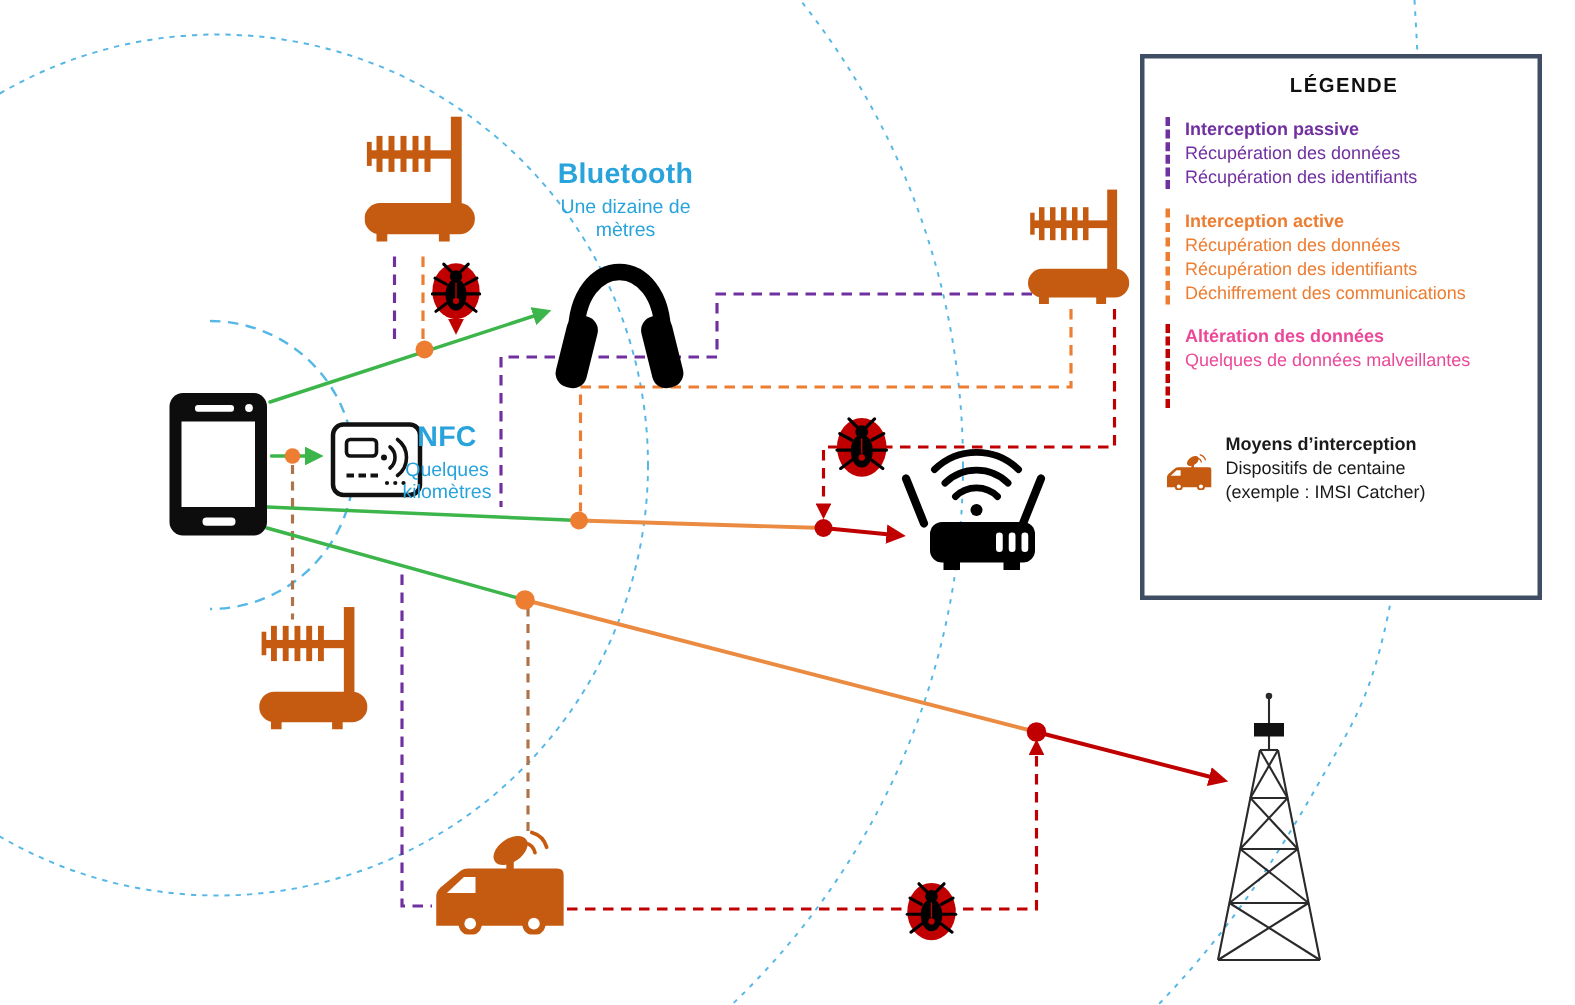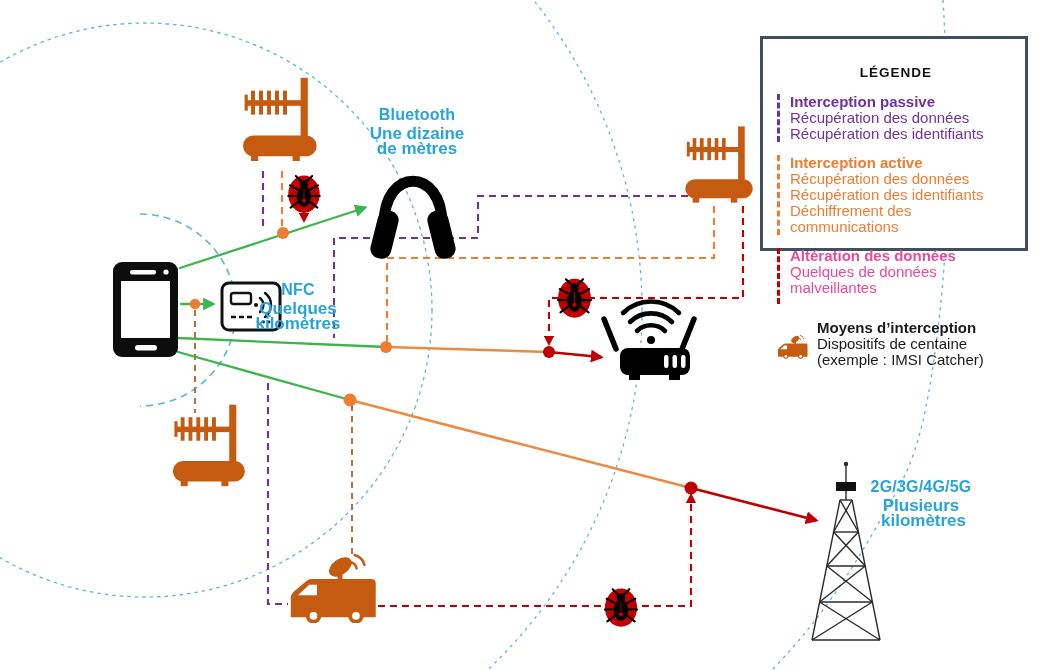--- a/index.html
+++ b/index.html
@@ -1,32 +1,32 @@
 <!DOCTYPE html>
 <html><head>
 <meta charset="utf-8">
 <style>
   html,body{margin:0;padding:0;background:#ffffff;}
   body{font-family:"Liberation Sans","DejaVu Sans",sans-serif;}
   .canvas{position:relative;width:1050px;height:670px;background:#fff;overflow:hidden;}
   svg.layer{position:absolute;left:0;top:0;}
   .nodelabel{position:absolute;transform:translateX(-50%);text-align:center;color:#29A3DC;}
-  .nodelabel .t{font-weight:bold;font-size:16px;letter-spacing:.2px;text-align:center;}
-  .nodelabel .s{font-size:17px;line-height:15px;margin:2px auto 0;font-weight:700;}
+  .nodelabel .t{font-weight:bold;font-size:19px;letter-spacing:.2px;text-align:center;}
+  .nodelabel .s{font-size:13px;line-height:15px;margin:2px auto 0;font-weight:400;}
   .sub-bt{width:100px;} .sub-nfc{width:92px;} .sub-wifi{width:112px;} .sub-cell{width:80px;}
   
-  .legend{position:absolute;left:760px;top:36px;width:268px;height:215px;box-sizing:border-box;
-          background:#fff;border:3px solid #3F4E63;padding:24px 10px 10px 14px;z-index:5;}
+  .legend{position:absolute;left:760px;top:36px;width:268px;height:364px;box-sizing:border-box;
+          background:#fff;border:3px solid #3F4E63;padding:8px 10px 10px 14px;z-index:5;}
   .legend h1{margin:2px 0 14px;text-align:center;font-size:13.5px;letter-spacing:1px;color:#111;}
   .lentry{display:flex;margin-bottom:13px;}
   .lbar{border-left:3px dashed;margin-right:10px;}
   .lbar.purple{border-color:#7030A0;}
   .lbar.orange{border-color:#ED7D31;}
   .lbar.red{border-color:#C00000;min-height:56px;}
-  .ltext{font-size:15px;line-height:16px;}
+  .ltext{font-size:12px;line-height:16px;}
   .ltext .lt{font-weight:bold;}
   .lpurple{color:#7030A0;} .lorange{color:#ED7D31;} .lred{color:#ec4899;}
   .lmeans{display:flex;align-items:center;margin-top:16px;}
   .lmeans .micon{margin:4px 8px 0 0;}
   .lmeans .ltext{color:#1a1a1a;}
 </style>
 </head>
 <body>
 
 <div class="canvas">
@@ -204,24 +204,20 @@
   <div class="t">Bluetooth</div>
   <div class="s sub-bt">Une dizaine de mètres</div>
 </div>
 
 <div class="nodelabel" style="left:298px;top:281px;">
   <div class="t">NFC</div>
   <div class="s sub-nfc">Quelques kilomètres</div>
 </div>
 
 
-<div class="nodelabel" style="left:921px;top:478px;">
-  <div class="t">2G/3G/4G/5G</div>
-  <div class="s sub-cell">Plusieurs kilomètres</div>
-</div>
 
 <div class="legend">
   <h1>LÉGENDE</h1>
 
   <div class="lentry">
     <div class="lbar purple"></div>
     <div class="ltext lpurple">
       <div class="lt">Interception passive</div>
       <div>Récupération des données</div>
       <div>Récupération des identifiants</div>

